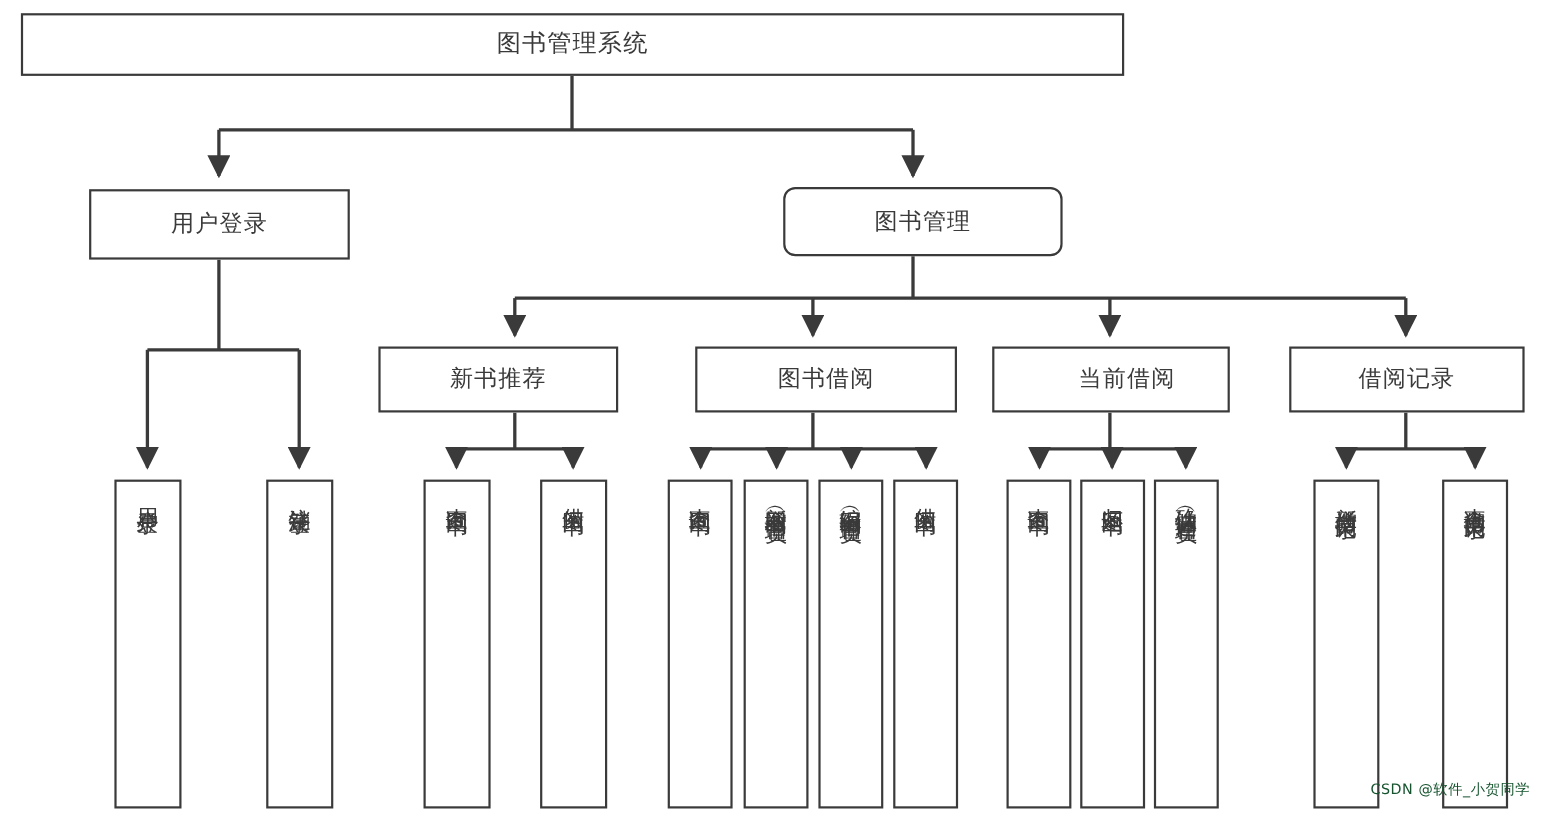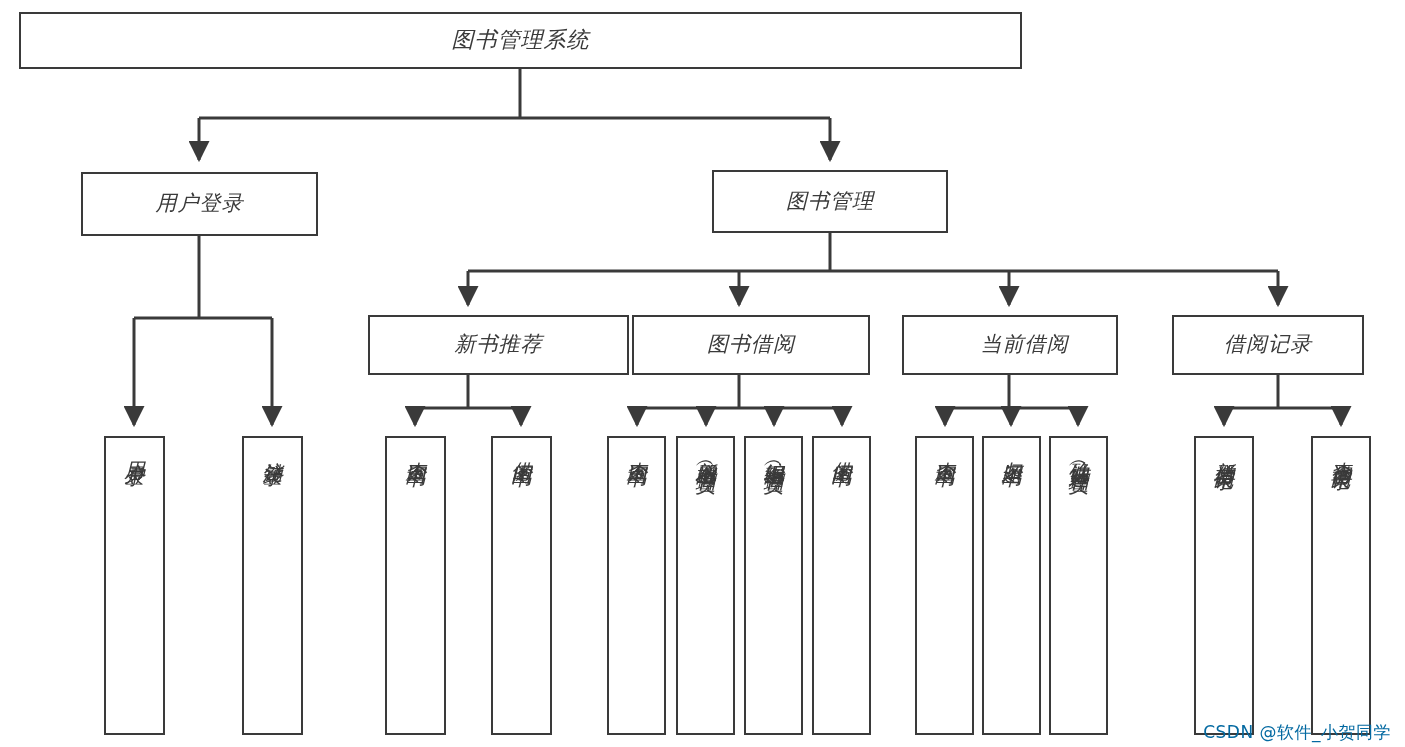--- a/index.html
+++ b/index.html
@@ -16,21 +16,20 @@
 
   .node{
     position:absolute;
     box-sizing:border-box;
     background:#ffffff;
     border:2px solid #3a3a3a;
     display:flex;
     align-items:center;
     justify-content:center;
     color:#3a3a3a;
-    font-style:italic;
   }
   .node .label{
     font-size:21px;
     line-height:1.1;
     letter-spacing:1px;
     white-space:nowrap;
     color:#3a3a3a;
   }
   .node.leaf{
     align-items:flex-start;
@@ -44,23 +43,23 @@
     line-height:1.22;
     letter-spacing:2px;
     white-space:normal;
     text-align:left;
   }
   .node.root .label{font-size:22px;}
 
   #watermark{
     position:absolute;
     right:14px;
-    bottom:3px;
-    font-size:17px;
-    color:#0369a1;
+    bottom:20px;
+    font-size:13px;
+    color:#14532d;
     letter-spacing:0.5px;
     white-space:nowrap;
     user-select:none;
   }
 </style>
 </head>
 <body>
 
 <div id="diagram-root">
 
@@ -114,34 +113,34 @@
     </g>
   </svg>
 
   <div class="node root" style="left:19px;top:12px;width:1003px;height:57px;">
     <span class="label">图书管理系统</span>
   </div>
 
   <div class="node" style="left:81px;top:172px;width:237px;height:64px;">
     <span class="label">用户登录</span>
   </div>
-  <div class="node" style="left:712px;top:170px;width:236px;height:63px;">
+  <div class="node" style="left:712px;top:170px;width:254px;height:63px;border-radius:11px;">
     <span class="label">图书管理</span>
   </div>
 
-  <div class="node" style="left:368px;top:315px;width:261px;height:60px;">
+  <div class="node" style="left:344px;top:315px;width:218px;height:60px;">
     <span class="label">新书推荐</span>
   </div>
   <div class="node" style="left:632px;top:315px;width:238px;height:60px;">
     <span class="label">图书借阅</span>
   </div>
   <div class="node" style="left:902px;top:315px;width:216px;height:60px;padding-left:29px;">
     <span class="label">当前借阅</span>
   </div>
-  <div class="node" style="left:1172px;top:315px;width:192px;height:60px;">
+  <div class="node" style="left:1172px;top:315px;width:214px;height:60px;">
     <span class="label">借阅记录</span>
   </div>
 
   <div class="node leaf" style="left:104px;top:436px;width:61px;height:299px;">
     <span class="label">用户登录</span>
   </div>
   <div class="node leaf" style="left:242px;top:436px;width:61px;height:299px;">
     <span class="label">注销登录</span>
   </div>
 

